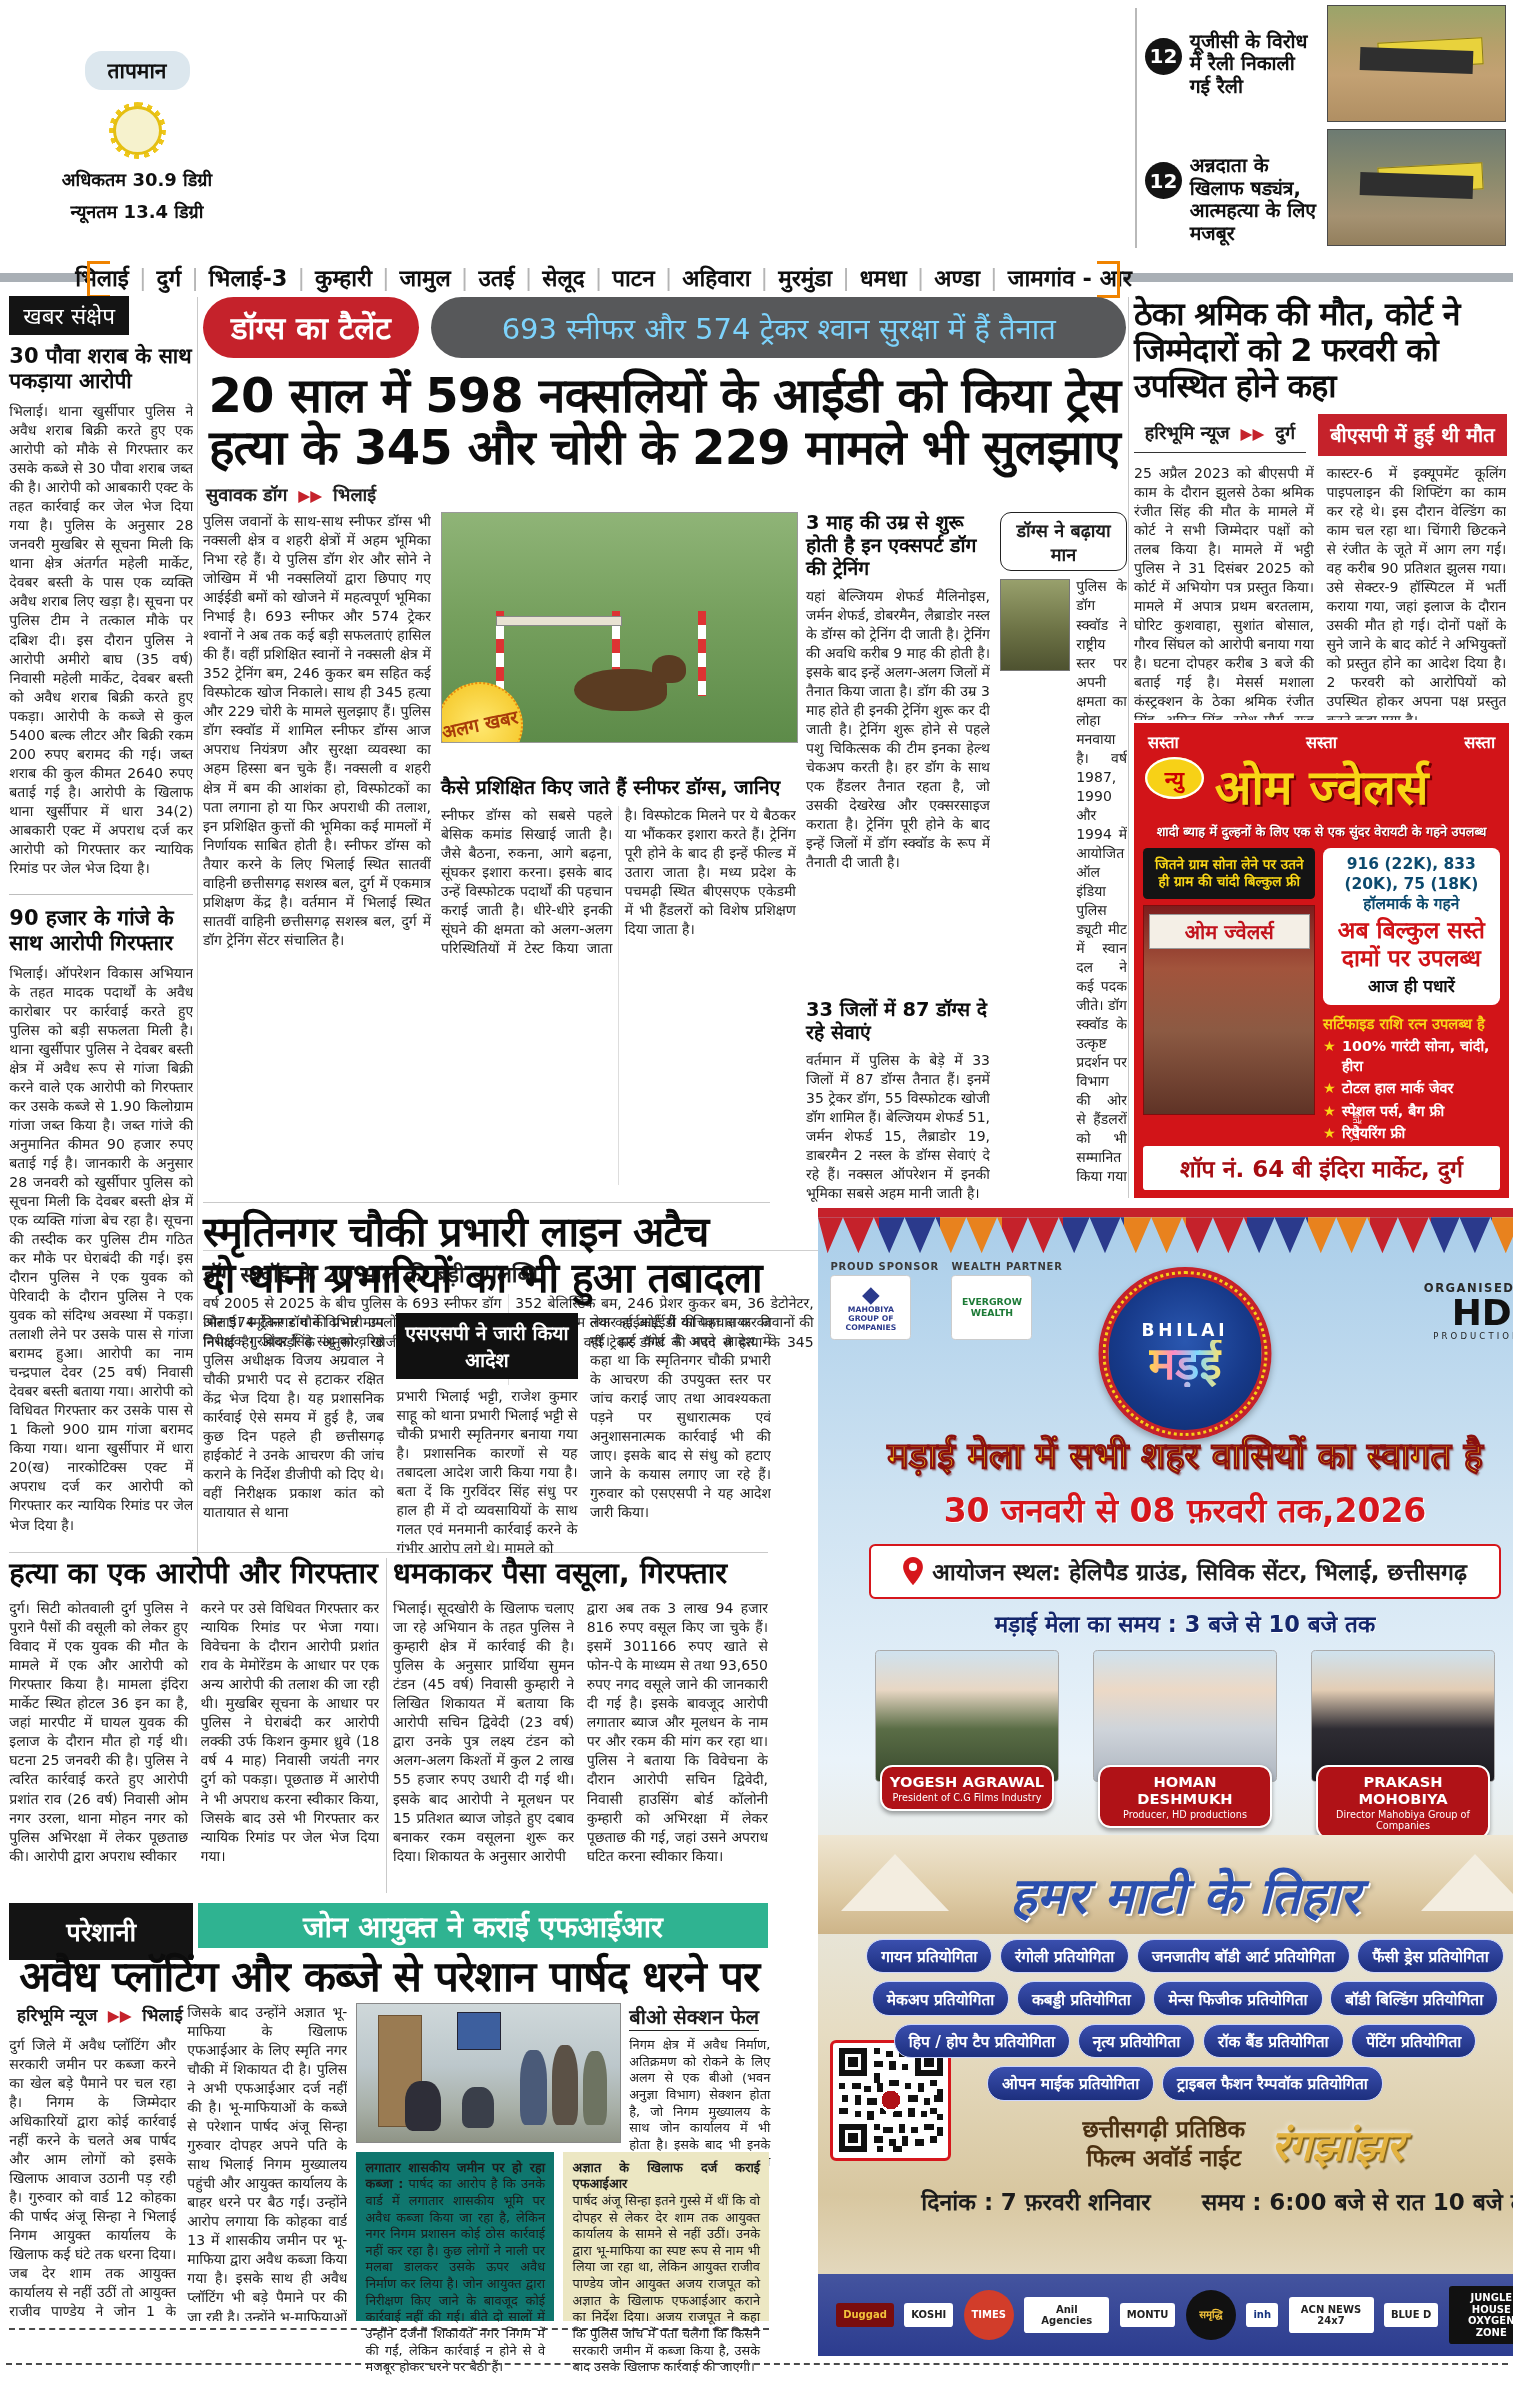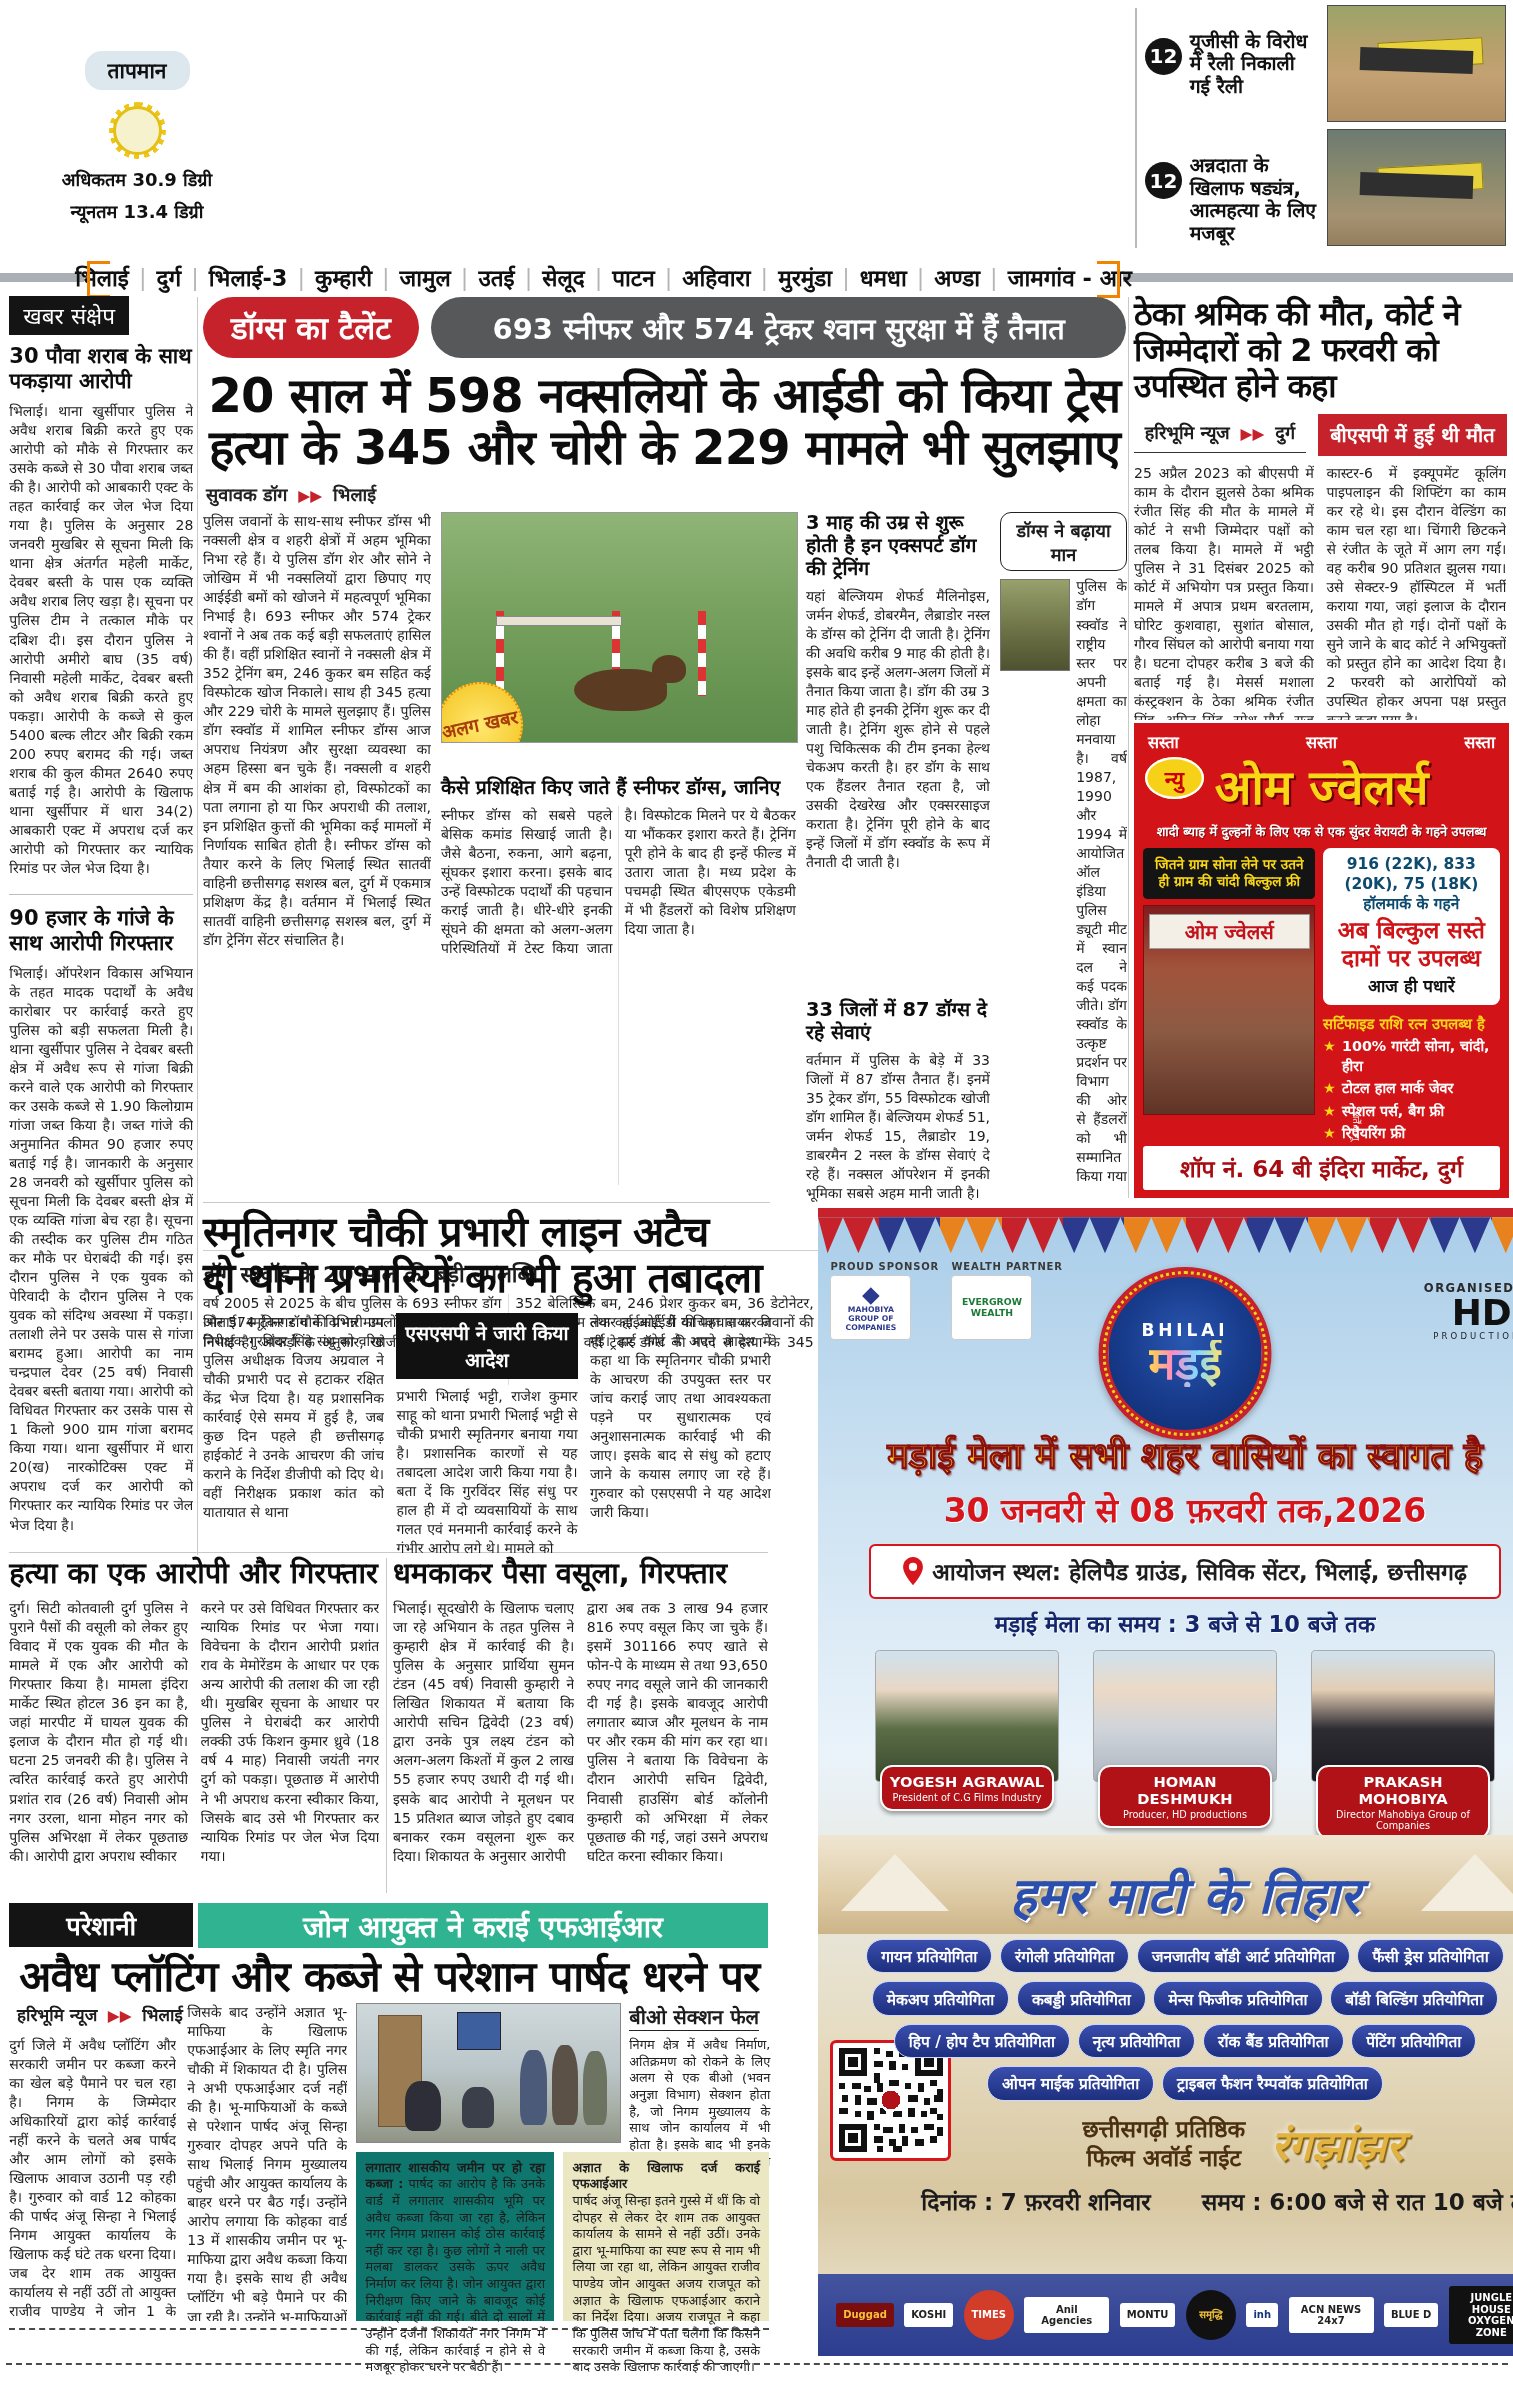--- a/index.html
+++ b/index.html
@@ -52,21 +52,21 @@
              padding:3.9px 14px;margin-bottom:9.3px;}
   .sb-head{font-size:21px;font-weight:bold;line-height:1.2;color:#0e0e0e;margin-bottom:7.7px;}
   .sb-body{font-size:14px;}
   .sb-sep{border-top:0.8px solid #bdbdbd;margin:12.4px 0 11px;}
 
   
   .dog{left:203px;top:297px;width:923px;}
   .kickers{display:flex;gap:12.4px;align-items:stretch;}
   .k-red{background:#c5222b;color:#fff;font-size:31px;font-weight:bold;padding:9.3px 28px;
          border-radius:37px;white-space:nowrap;display:flex;align-items:center;}
-  .k-gray{background:#57585a;color:#ffffff;font-size:29px;font-weight:bold;padding:9.3px 20px;
+  .k-gray{background:#57585a;color:#7dd3fc;font-size:29px;font-weight:normal;padding:9.3px 20px;
           border-radius:37px;flex:1;text-align:center;display:flex;align-items:center;justify-content:center;}
   .dog-h{font-size:48px;font-weight:bold;line-height:1.1;text-align:center;color:#0d0d0d;letter-spacing:-0.8px;}
   .dog-byline{font-size:18px;font-weight:bold;margin:7.7px 0 6.2px 3.1px;color:#222;}
   .arrows{color:#c5222b;font-size:15.5px;margin:0 4.6px;}
   .dog-grid{display:grid;grid-template-columns:228px 355px 184px 127px;gap:10px;margin-top:3.1px;}
   .dog-photo{width:355px;height:229px;position:relative;overflow:hidden;border:0.8px solid #999;
              background:linear-gradient(180deg,#8fb477 0%,#76a05e 45%,#5d8b49 100%);}
   .hurdle{position:absolute;bottom:46px;width:7.7px;height:85px;
           background:repeating-linear-gradient(#d33 0 14px,#fff 14px 28px);}
   .hurdle-bar{position:absolute;bottom:116px;height:7.7px;background:#e8e2d2;border:0.8px solid #888;}
@@ -131,21 +131,21 @@
   .t-black{background:#111;color:#fff;font-weight:bold;font-size:19.4px;text-align:center;padding:6.2px 4.6px;margin-bottom:7.7px;}
 
   
   .murder{left:9.3px;top:1558px;width:370px;}
   .extort{left:393px;top:1558px;width:375px;}
   .b-head{font-size:29px;font-weight:bold;line-height:1.1;color:#0c0c0c;margin-bottom:9.3px;}
   .b-cols{display:flex;gap:12.4px;}
   .b-col{flex:1;}
 
   
-  .band-black{left:9.3px;top:1903px;width:184px;height:44px;background:#141414;color:#fff;font-size:25.6px;
+  .band-black{left:9.3px;top:1903px;width:184px;height:57px;background:#141414;color:#fff;font-size:25.6px;
               font-weight:bold;display:flex;align-items:center;justify-content:center;}
   .band-teal{left:198px;top:1903px;width:570px;height:45px;background:#2fb391;color:#fff;font-size:29px;
              font-weight:bold;display:flex;align-items:center;justify-content:center;}
   .fir-head{left:9.3px;top:1955px;width:760px;font-size:42px;font-weight:bold;line-height:1.05;
             text-align:center;color:#0c0c0c;letter-spacing:-0.8px;}
   .fir{left:9.3px;top:2003px;width:760px;height:319px;}
   .fir-byline{position:absolute;left:7.7px;top:0;font-size:17px;font-weight:bold;}
   .fir-col1{position:absolute;left:0;top:33px;width:167px;height:285px;}
   .fir-col2{position:absolute;left:178px;top:0;width:160px;height:318px;}
   .fir-photo{position:absolute;left:347px;top:0;width:263px;height:138px;border:0.8px solid #888;overflow:hidden;

